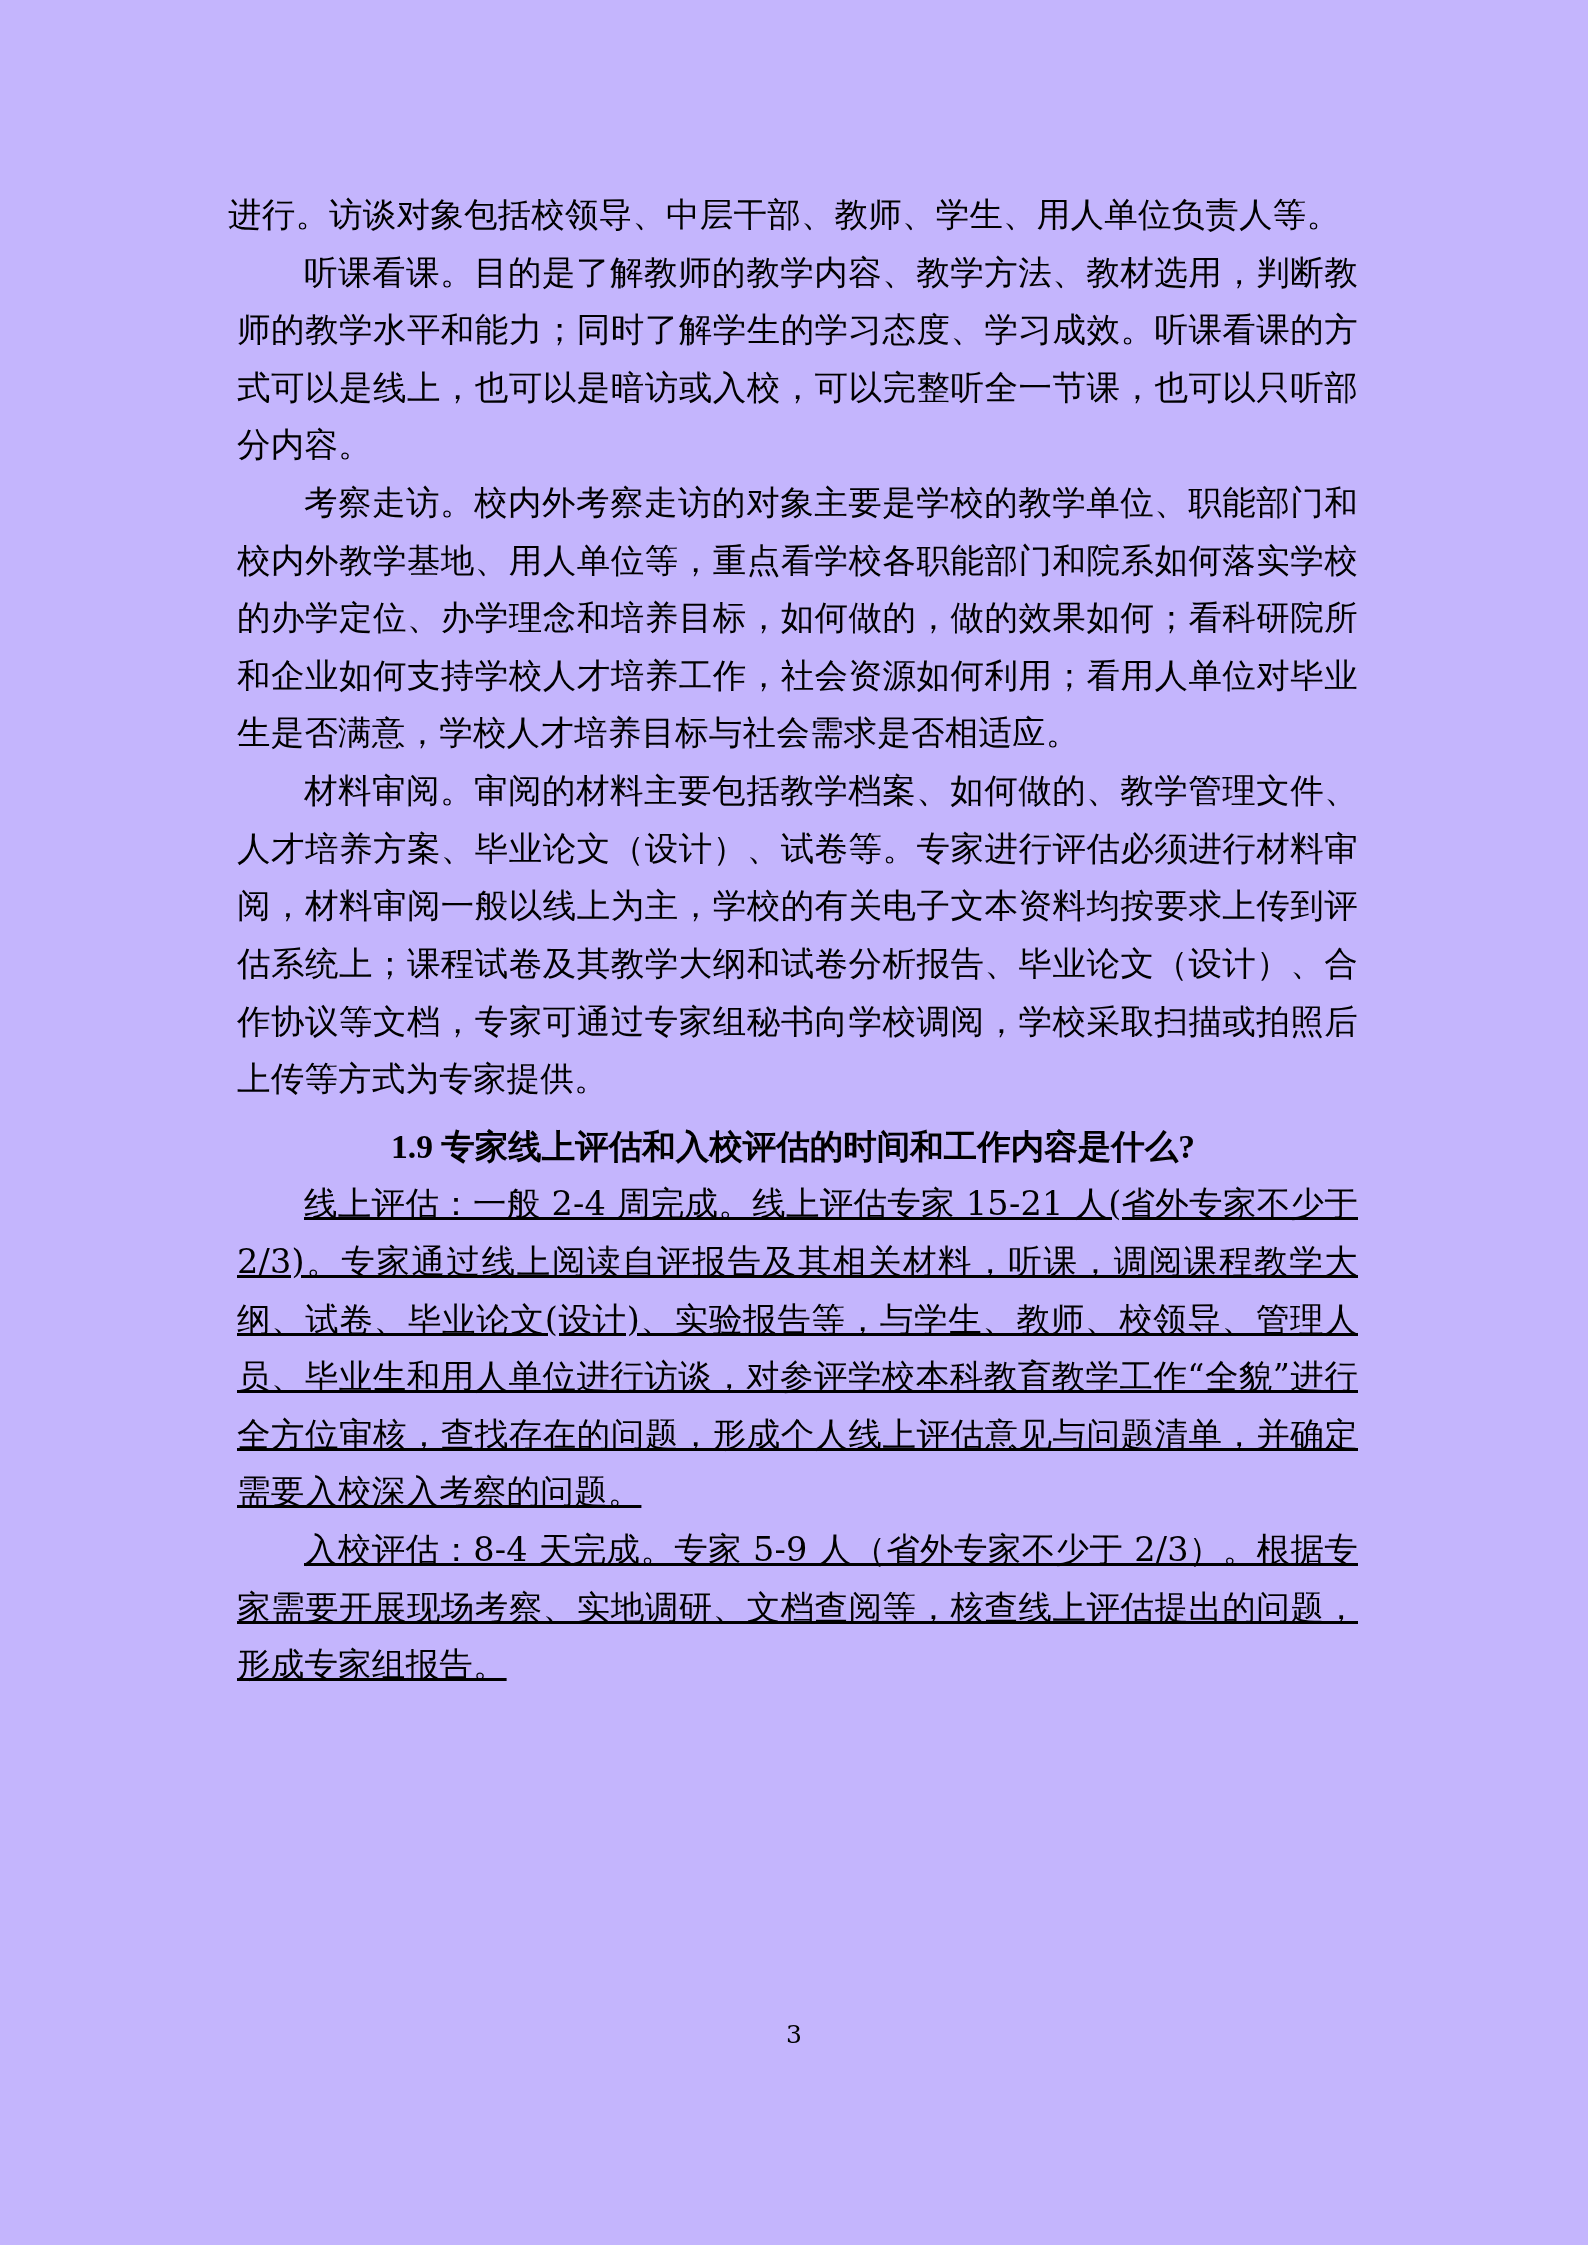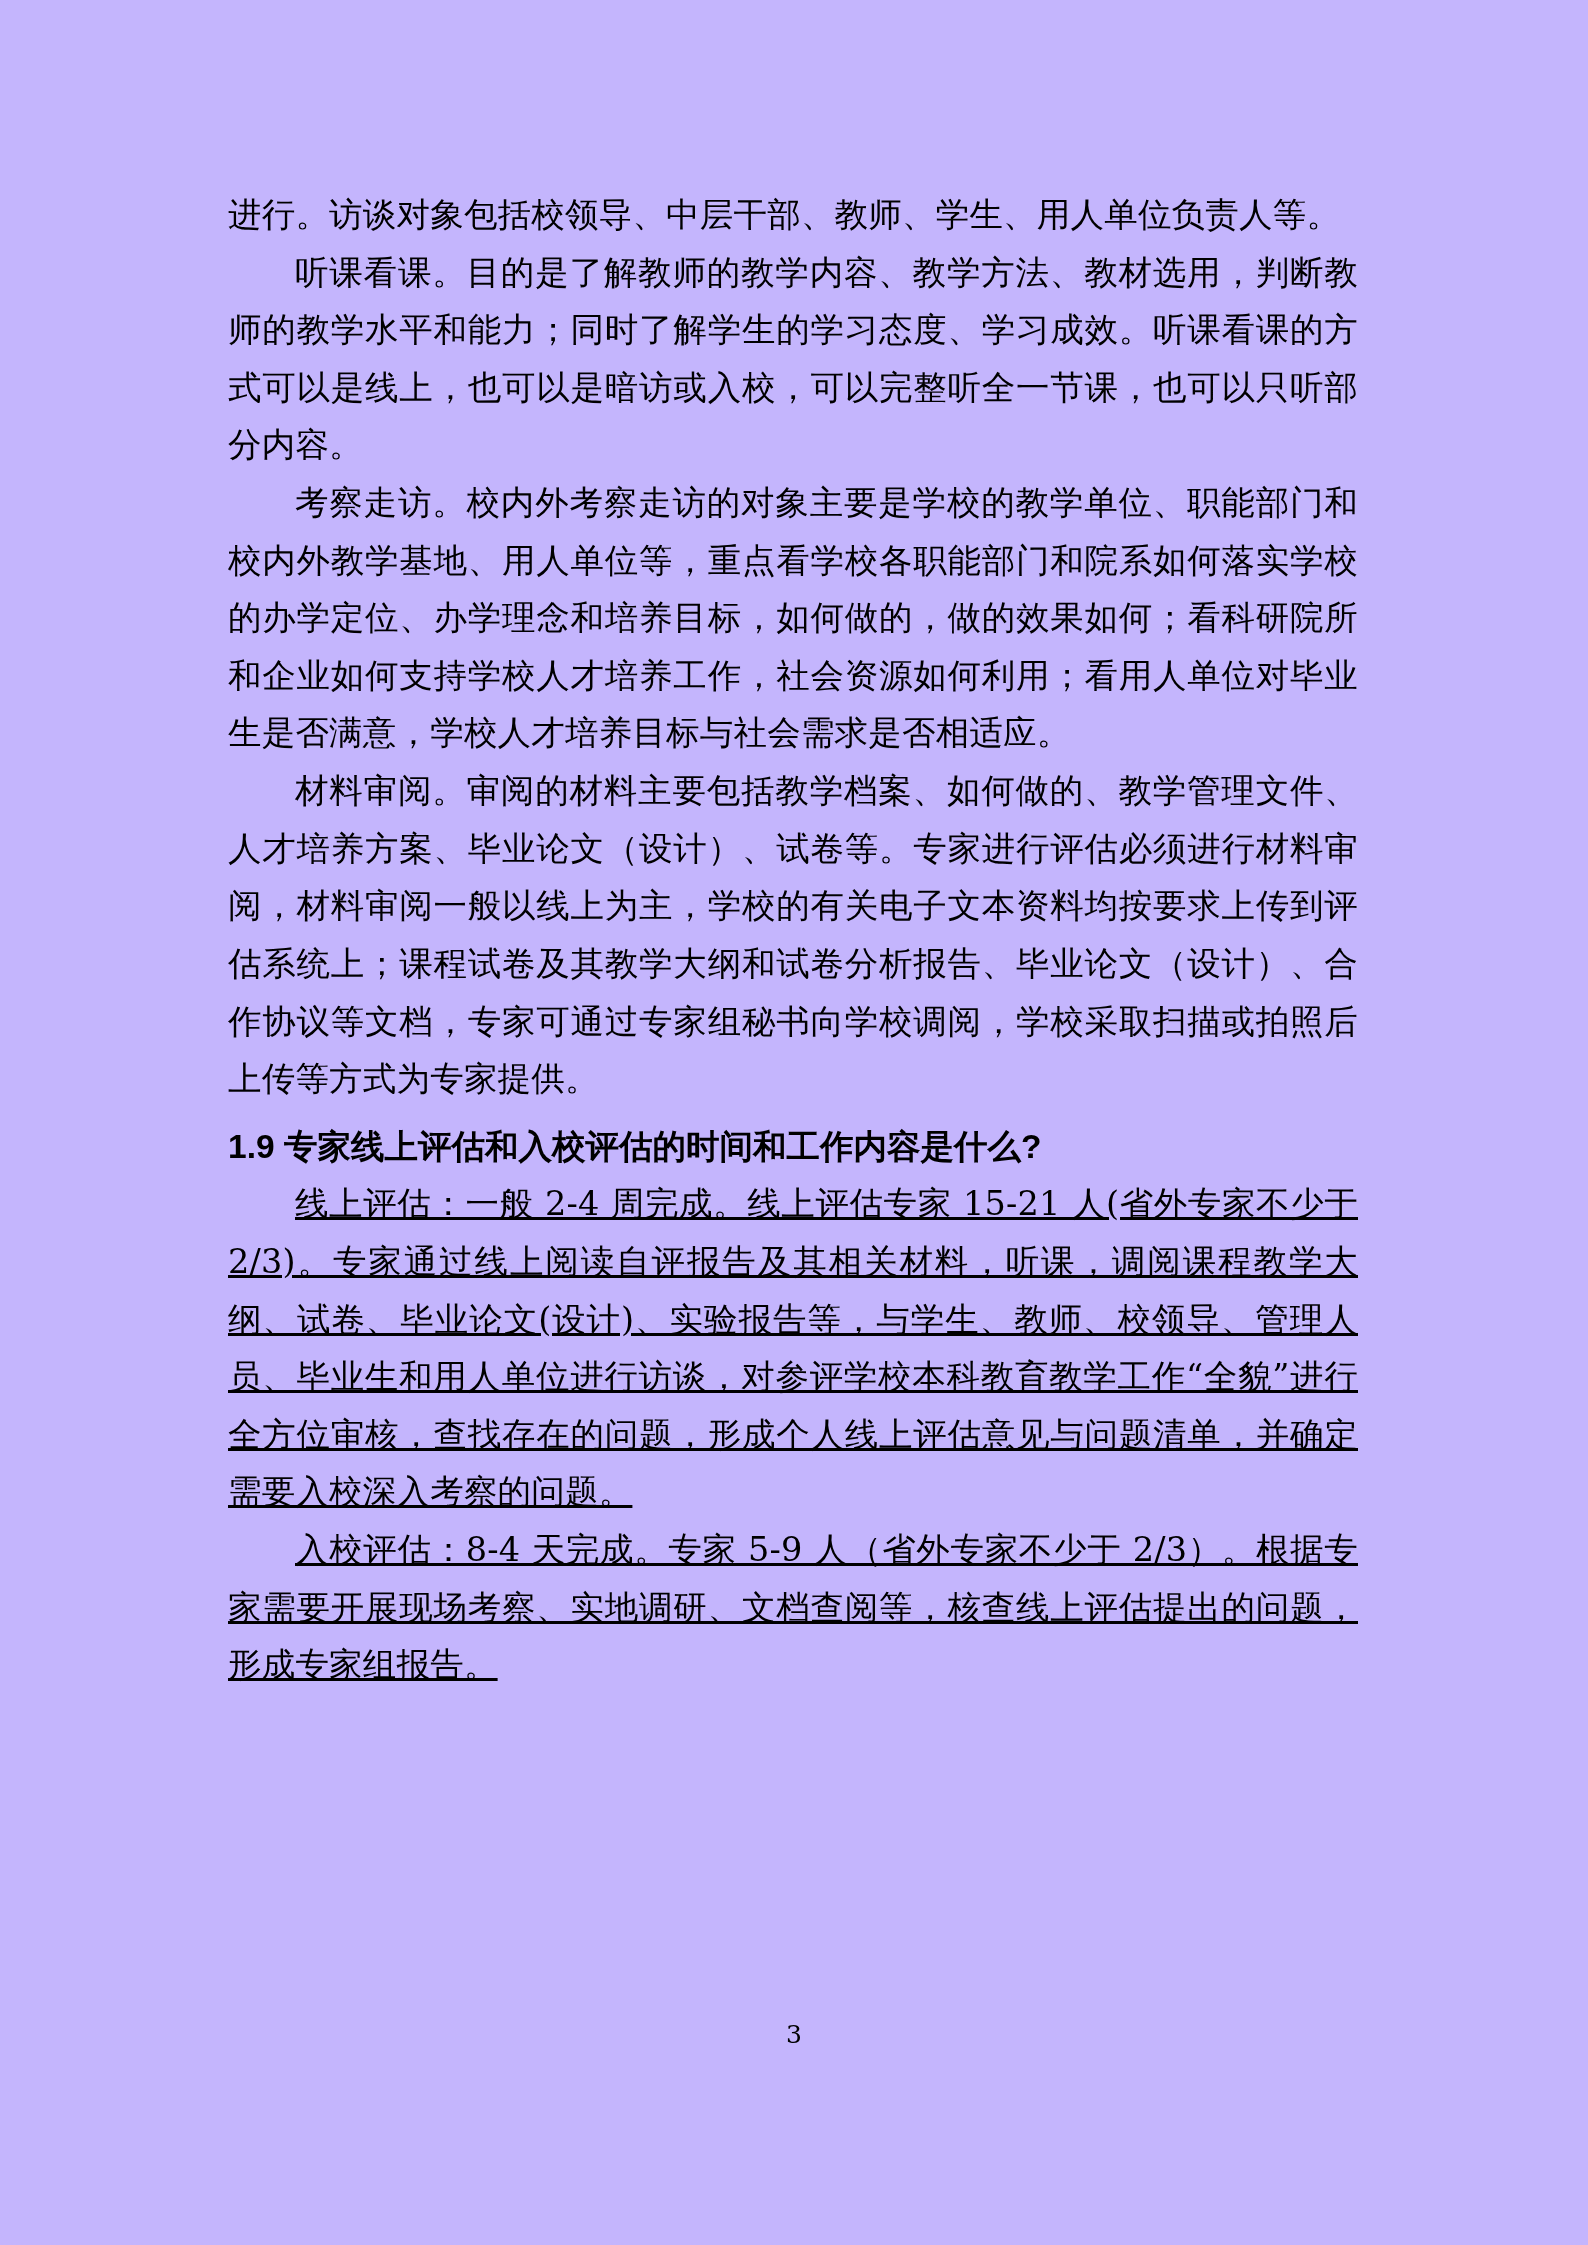--- a/index.html
+++ b/index.html
@@ -33,29 +33,30 @@
     margin: 0;
     font-size: 33.5px;
     line-height: 1.72;
     text-align: justify;
     text-justify: inter-ideograph;
     letter-spacing: 0.2px;
     font-family: "DejaVu Serif", "Liberation Serif", serif;
   }
   p.indent {
     text-indent: 67px;
+    margin-left: 9px;
   }
   h2.heading {
     margin: 10px 0 0 0;
     font-size: 33.5px;
     line-height: 1.72;
     font-weight: bold;
-    font-family: Liberation Sans, sans-serif;
+    font-family: Liberation Serif, serif;
     letter-spacing: 0px;
-    text-align: left;
+    text-align: center;
   }
   .sans {
     font-family: "DejaVu Sans", "Liberation Sans", sans-serif;
     font-size: 32px;
     line-height: 1.72;
     text-decoration: underline;
   }
   .page-number {
     position: absolute;
     left: 0;

